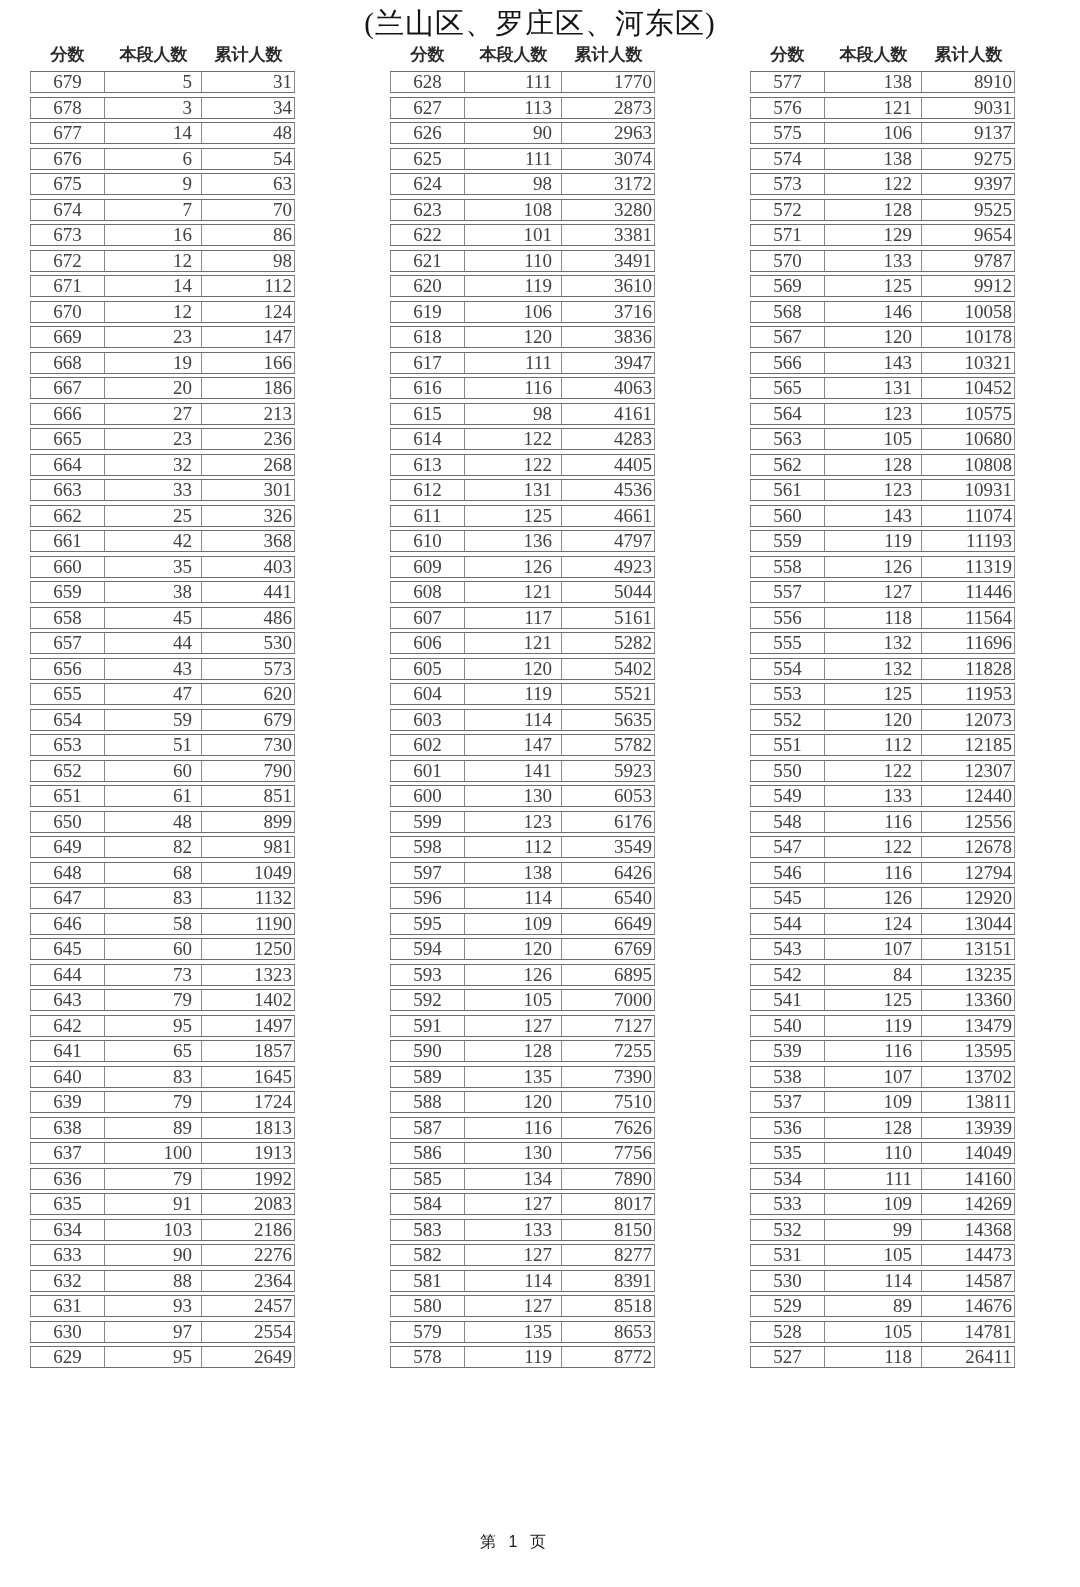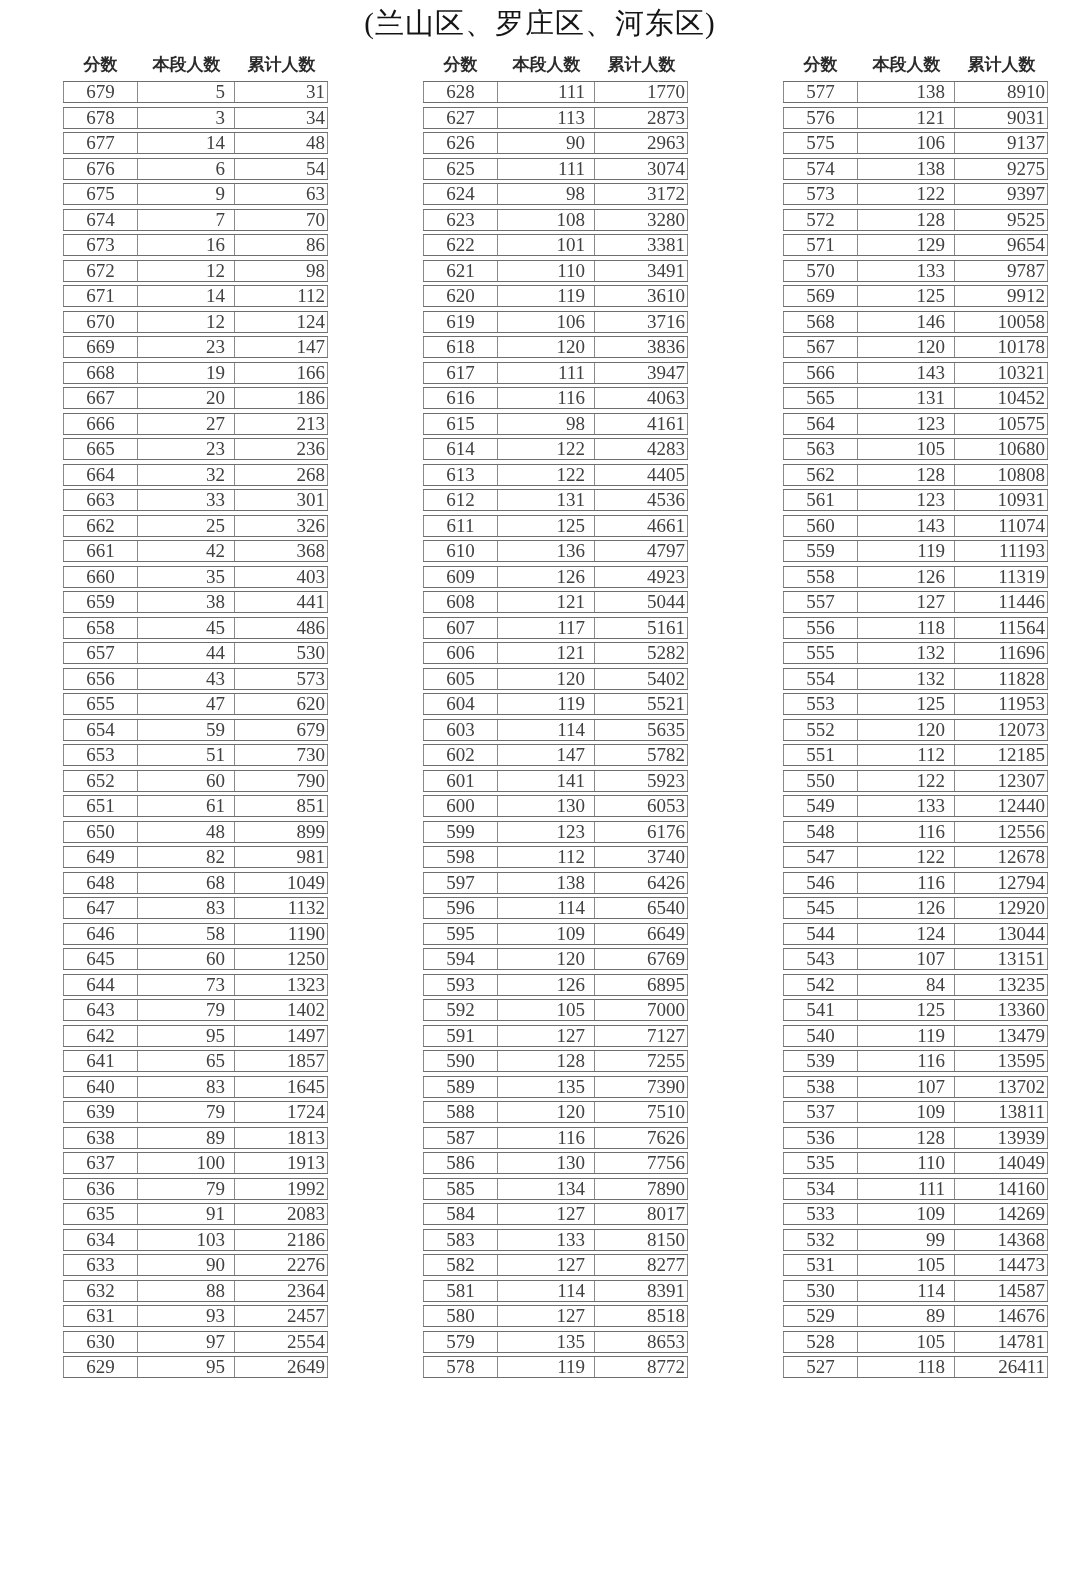--- a/index.html
+++ b/index.html
@@ -24,23 +24,22 @@
     margin: 2px 0 0 0;
     text-align: center;
     font-size: 29px;
     line-height: 42px;
     font-weight: normal;
     color: #141414;
     letter-spacing: 1px;
   }
   .tables-wrap {
     display: flex;
-    padding-left: 63px;
+    padding-left: 30px;
     gap: 95px;
-    margin-top: 10px;
   }
   .score-table { width: 265px; flex: 0 0 265px; }
   .thead {
     display: flex;
     height: 22px;
     margin-bottom: 5px;
   }
   .thead .h {
     display: block;
     text-align: center;
@@ -525,21 +524,21 @@
             <span class="cell c3">6053</span>
           </div>
           <div class="row">
             <span class="cell c1">599</span>
             <span class="cell c2">123</span>
             <span class="cell c3">6176</span>
           </div>
           <div class="row">
             <span class="cell c1">598</span>
             <span class="cell c2">112</span>
-            <span class="cell c3">3740</span>
+            <span class="cell c3">3549</span>
           </div>
           <div class="row">
             <span class="cell c1">597</span>
             <span class="cell c2">138</span>
             <span class="cell c3">6426</span>
           </div>
           <div class="row">
             <span class="cell c1">596</span>
             <span class="cell c2">114</span>
             <span class="cell c3">6540</span>
@@ -897,14 +896,15 @@
           <div class="row">
             <span class="cell c1">527</span>
             <span class="cell c2">118</span>
             <span class="cell c3">26411</span>
           </div>
         </div>
     </div>
 
   </div>
 
+  <div class="page-footer">第 1 页</div>
 
 </div>
 
 </body></html>

